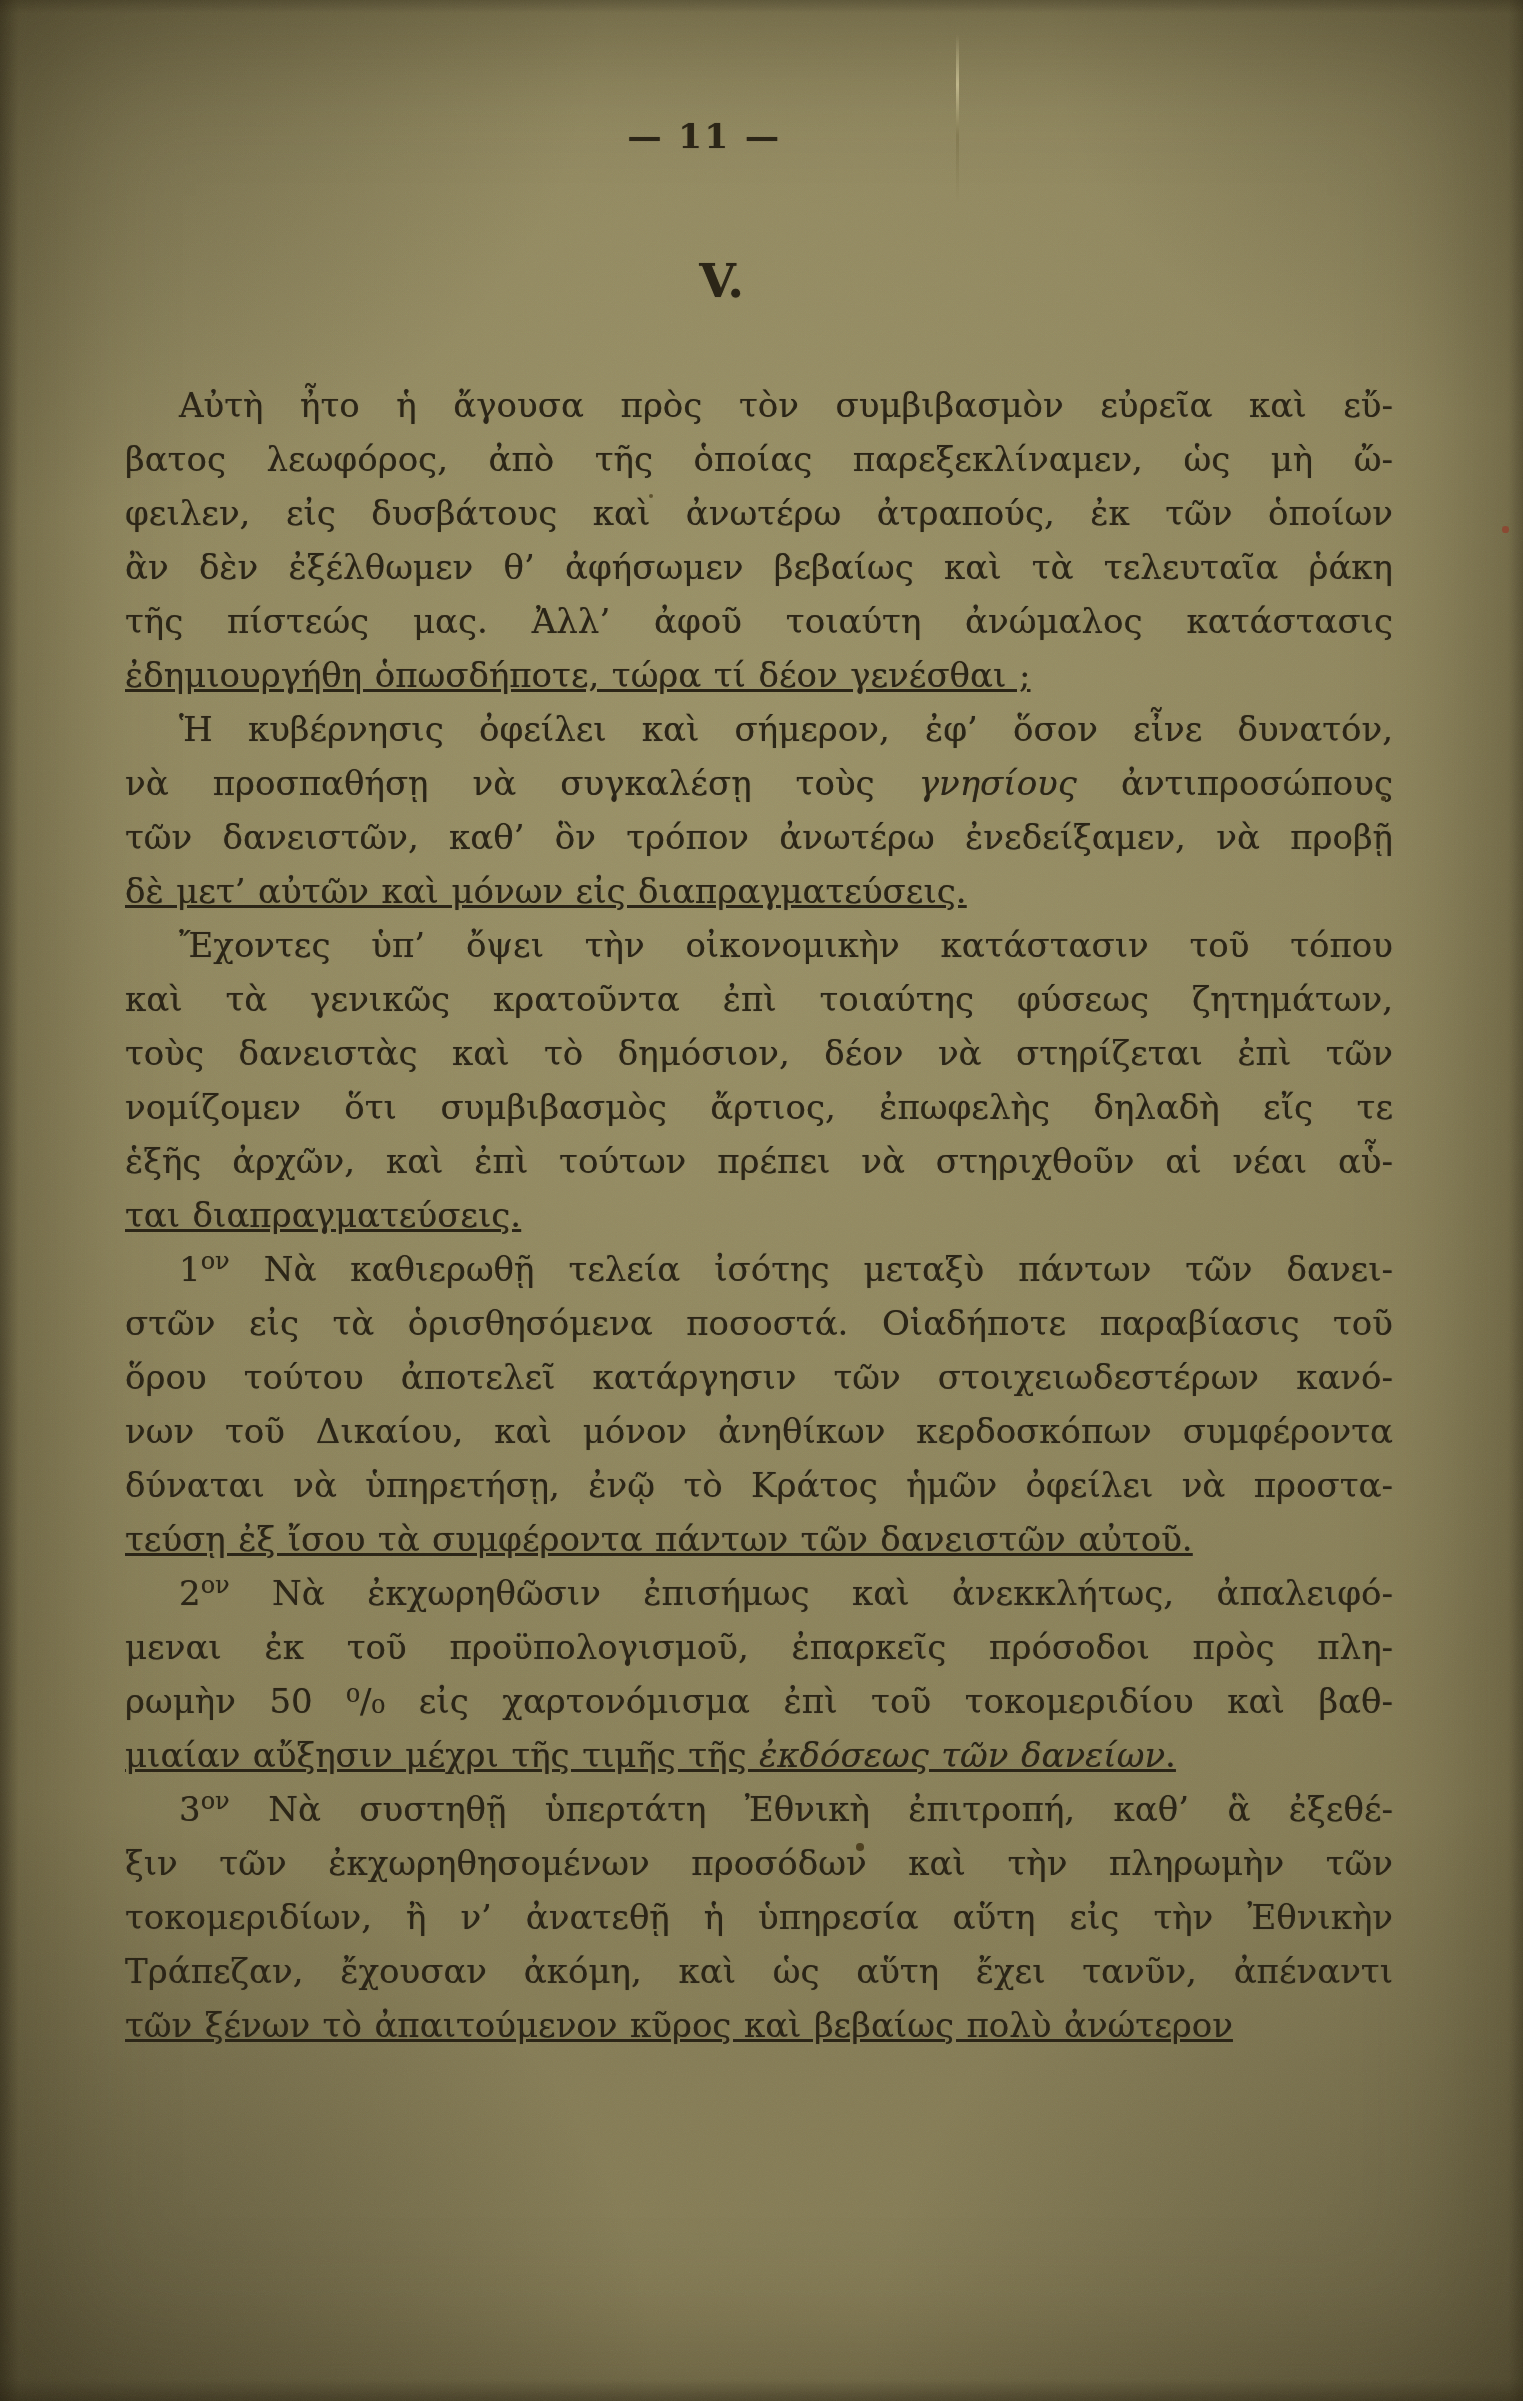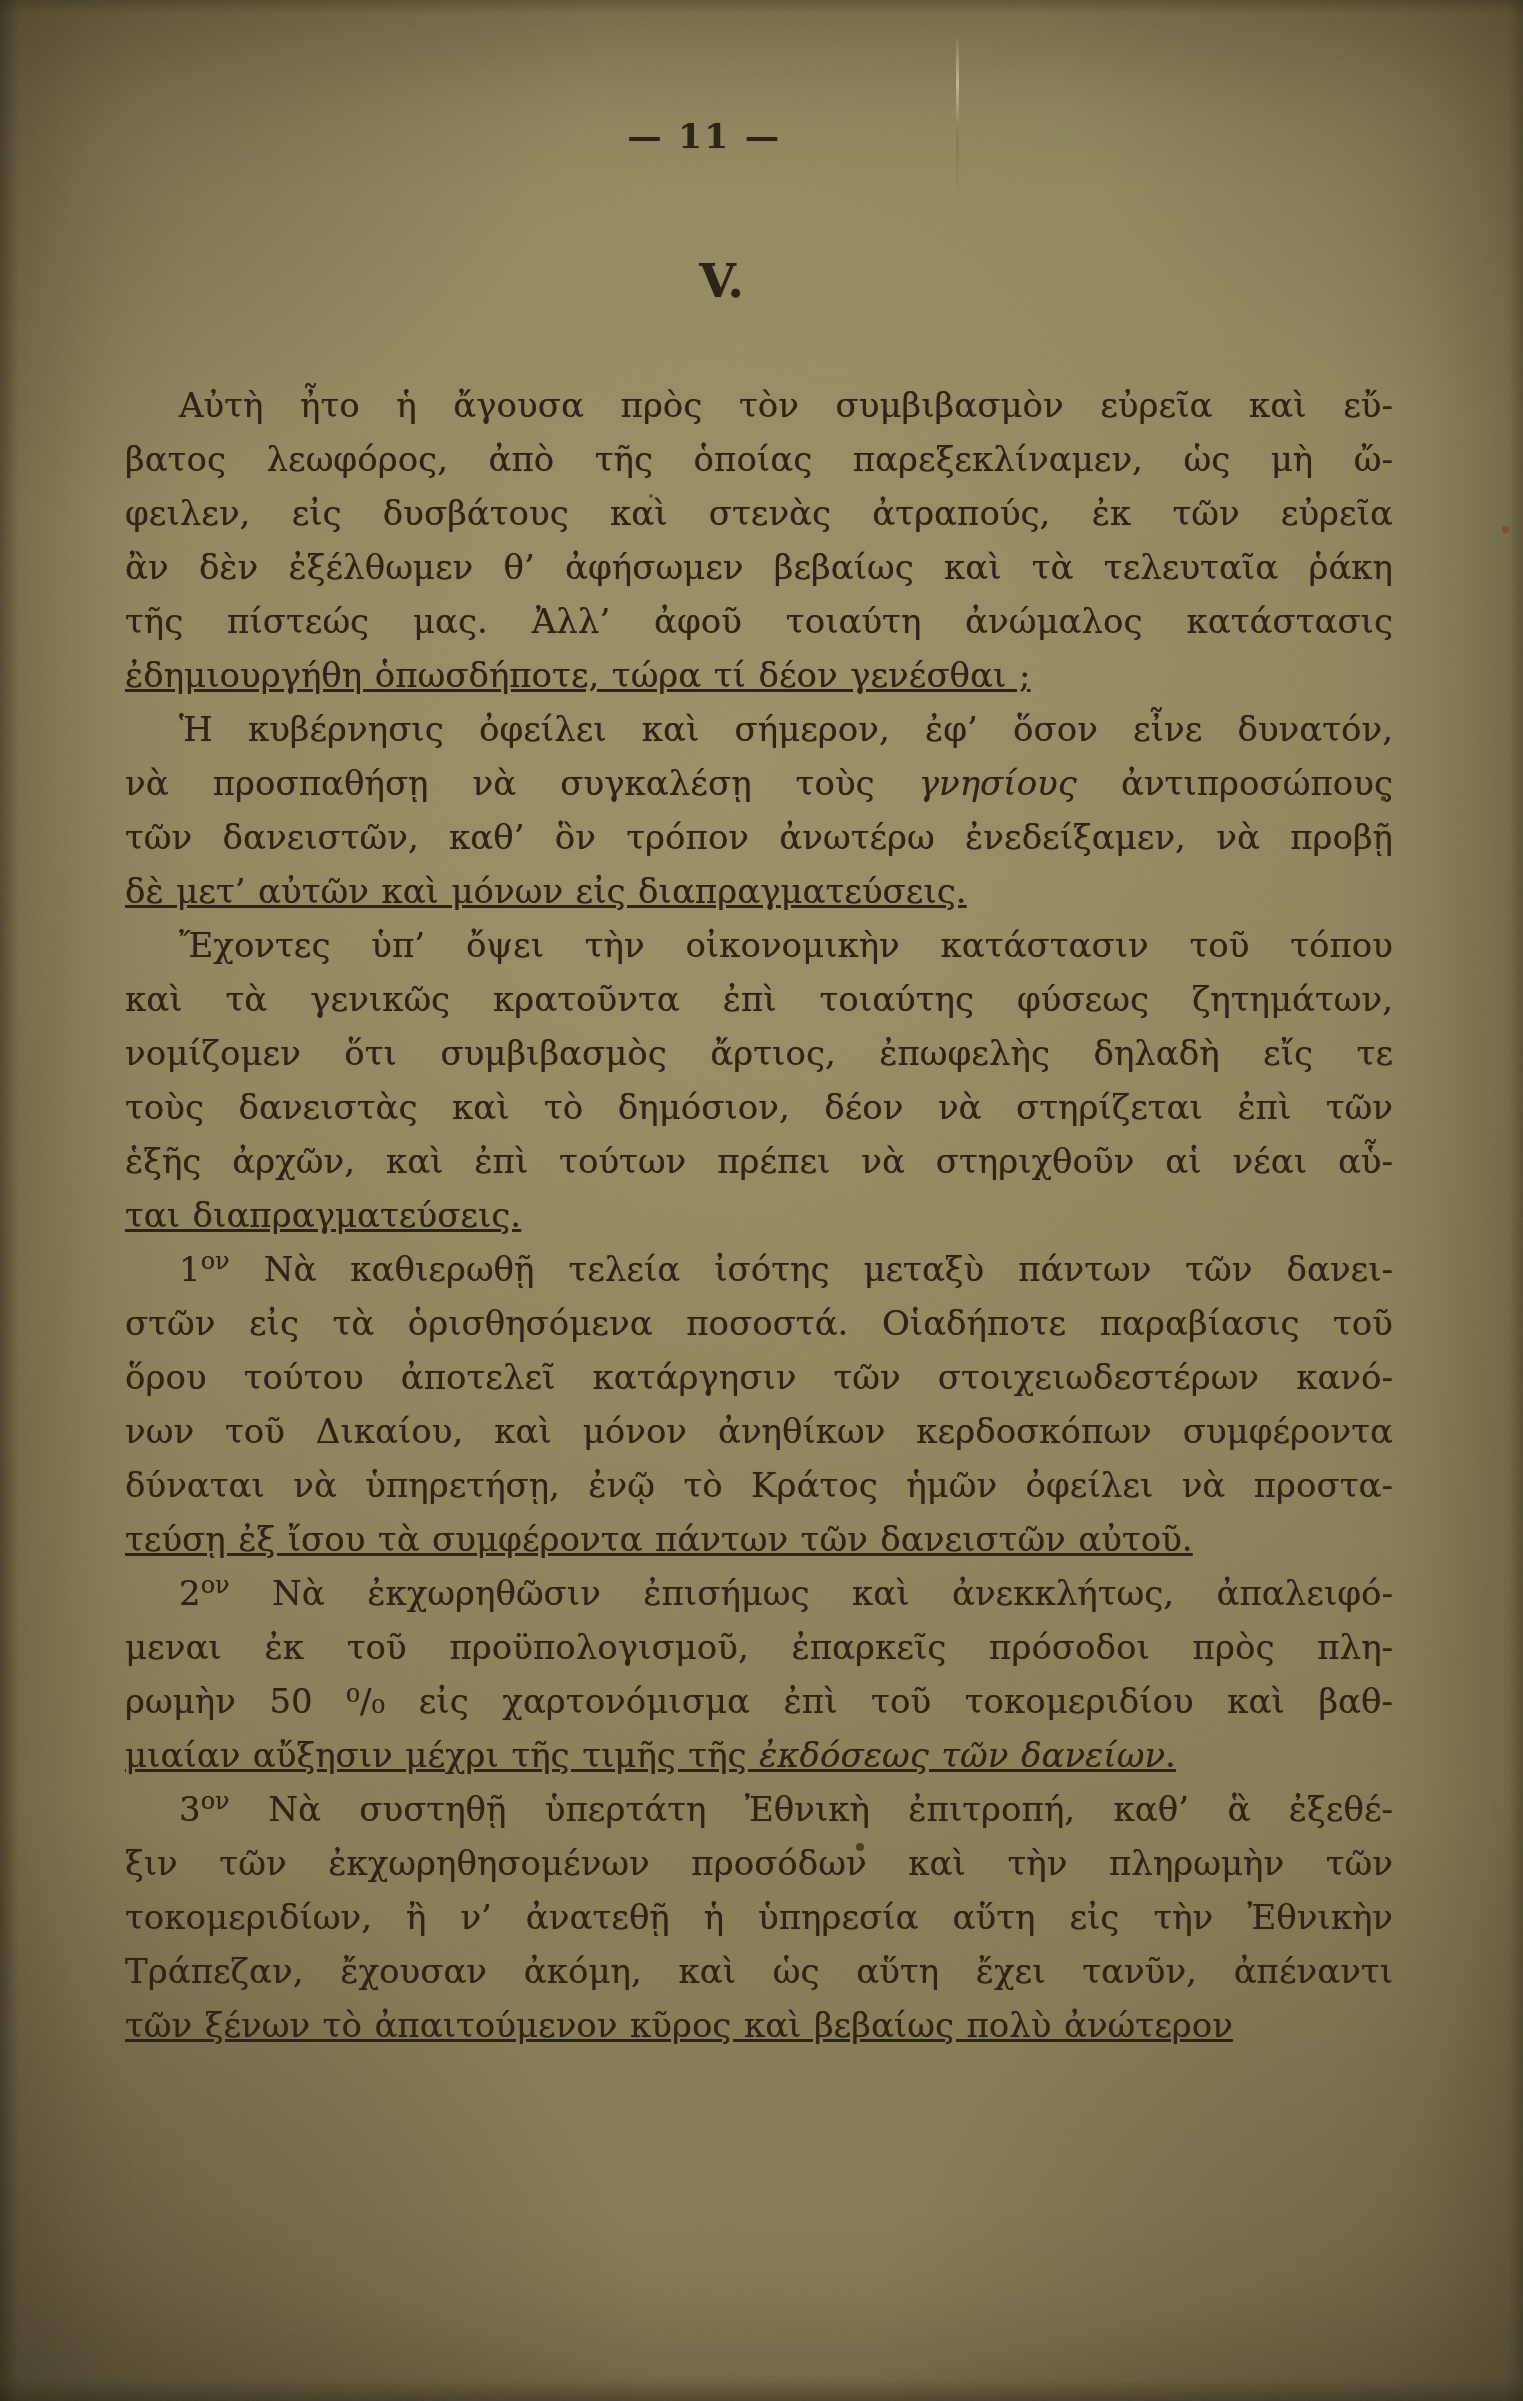--- a/index.html
+++ b/index.html
@@ -84,32 +84,32 @@
   <div class="speck s2"></div>
   <div class="speck s3"></div>
   <div class="speck s4"></div>
 
   <div class="pagenum">— 11 —</div>
   <div class="heading">V.</div>
 
   <div class="body-text">
       <div class="line indent">Αὐτὴ ἦτο ἡ ἄγουσα πρὸς τὸν συμβιβασμὸν εὐρεῖα καὶ εὔ-</div>
       <div class="line">βατος λεωφόρος, ἀπὸ τῆς ὁποίας παρεξεκλίναμεν, ὡς μὴ ὤ-</div>
-      <div class="line">φειλεν, εἰς δυσβάτους καὶ στενὰς ἀτραπούς, ἐκ τῶν εὐρεῖα</div>
+      <div class="line">φειλεν, εἰς δυσβάτους καὶ ἀνωτέρω ἀτραπούς, ἐκ τῶν ὁποίων</div>
       <div class="line">ἂν δὲν ἐξέλθωμεν θ’ ἀφήσωμεν βεβαίως καὶ τὰ τελευταῖα ῥάκη</div>
       <div class="line">τῆς πίστεώς μας. Ἀλλ’ ἀφοῦ τοιαύτη ἀνώμαλος κατάστασις</div>
       <div class="line last">ἐδημιουργήθη ὁπωσδήποτε, τώρα τί δέον γενέσθαι ;</div>
       <div class="line indent">Ἡ κυβέρνησις ὀφείλει καὶ σήμερον, ἐφ’ ὅσον εἶνε δυνατόν,</div>
       <div class="line">νὰ προσπαθήσῃ νὰ συγκαλέσῃ τοὺς <em>γνησίους</em> ἀντιπροσώπους</div>
       <div class="line">τῶν δανειστῶν, καθ’ ὃν τρόπον ἀνωτέρω ἐνεδείξαμεν, νὰ προβῇ</div>
       <div class="line last">δὲ μετ’ αὐτῶν καὶ μόνων εἰς διαπραγματεύσεις.</div>
       <div class="line indent">Ἔχοντες ὑπ’ ὄψει τὴν οἰκονομικὴν κατάστασιν τοῦ τόπου</div>
       <div class="line">καὶ τὰ γενικῶς κρατοῦντα ἐπὶ τοιαύτης φύσεως ζητημάτων,</div>
+      <div class="line">τοὺς δανειστὰς καὶ τὸ δημόσιον, δέον νὰ στηρίζεται ἐπὶ τῶν</div>
       <div class="line">νομίζομεν ὅτι συμβιβασμὸς ἄρτιος, ἐπωφελὴς δηλαδὴ εἴς τε</div>
-      <div class="line">τοὺς δανειστὰς καὶ τὸ δημόσιον, δέον νὰ στηρίζεται ἐπὶ τῶν</div>
       <div class="line">ἑξῆς ἀρχῶν, καὶ ἐπὶ τούτων πρέπει νὰ στηριχθοῦν αἱ νέαι αὗ-</div>
       <div class="line last">ται διαπραγματεύσεις.</div>
       <div class="line indent">1<sup>ον</sup> Νὰ καθιερωθῇ τελεία ἰσότης μεταξὺ πάντων τῶν δανει-</div>
       <div class="line">στῶν εἰς τὰ ὁρισθησόμενα ποσοστά. Οἱαδήποτε παραβίασις τοῦ</div>
       <div class="line">ὅρου τούτου ἀποτελεῖ κατάργησιν τῶν στοιχειωδεστέρων κανό-</div>
       <div class="line">νων τοῦ Δικαίου, καὶ μόνον ἀνηθίκων κερδοσκόπων συμφέροντα</div>
       <div class="line">δύναται νὰ ὑπηρετήσῃ, ἐνῷ τὸ Κράτος ἡμῶν ὀφείλει νὰ προστα-</div>
       <div class="line last">τεύσῃ ἐξ ἴσου τὰ συμφέροντα πάντων τῶν δανειστῶν αὐτοῦ.</div>
       <div class="line indent">2<sup>ον</sup> Νὰ ἐκχωρηθῶσιν ἐπισήμως καὶ ἀνεκκλήτως, ἀπαλειφό-</div>
       <div class="line">μεναι ἐκ τοῦ προϋπολογισμοῦ, ἐπαρκεῖς πρόσοδοι πρὸς πλη-</div>

